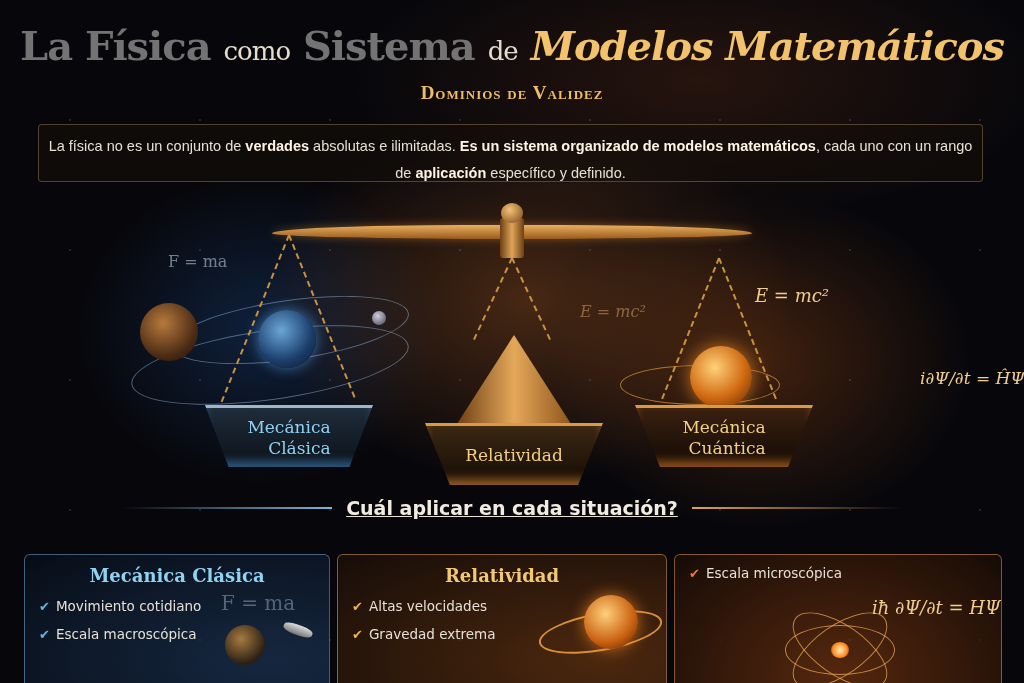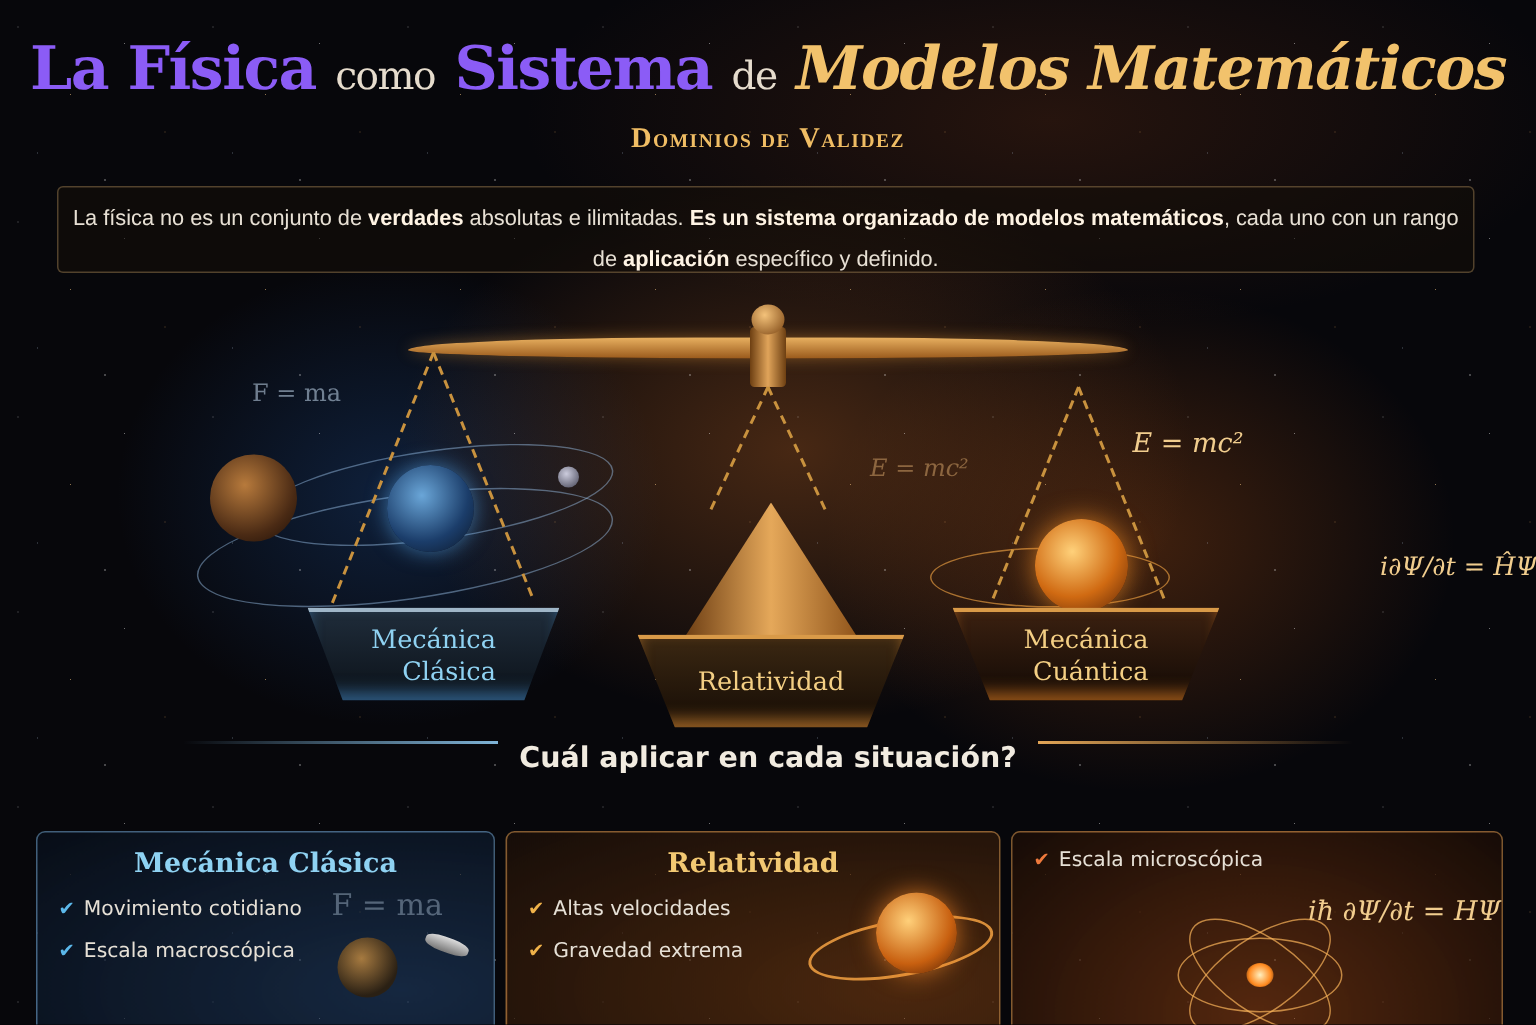--- a/index.html
+++ b/index.html
@@ -26,21 +26,21 @@
       radial-gradient(1.5px 1.5px at 70px 120px, #ffffff99, transparent 60%);
     background-size: 130px 130px;
     opacity: .9;
   }
 
   .title {
     position: absolute; top: 22px; left: 0; width: 1024px; text-align: center;
     font-family: "DejaVu Serif", serif; font-size: 40px; font-weight: bold;
     letter-spacing: -1px; white-space: nowrap;
   }
-  .title .blue { color: #8b5cf6; }
+  .title .blue { color: #737373; }
   .title .small { font-size: 26px; color: #e6dccd; font-weight: normal; }
   .title .gold { color: #f2c26c; font-style: italic; }
 
   .subtitle {
     position: absolute; top: 82px; left: 0; width: 1024px; text-align: center;
     font-family: Liberation Serif, serif; font-weight: bold; font-size: 19px;
     color: #f0bd64; letter-spacing: 1px; font-variant: small-caps;
   }
 
   .intro-box {
@@ -111,21 +111,21 @@
     position: absolute; font-family: "DejaVu Serif", serif; font-style: italic; white-space: nowrap;
   }
   .eq-fma { left: 168px; top: 252px; font-size: 16px; color: rgba(180,200,220,.6); font-style: normal; }
   .eq-emc-faint { left: 580px; top: 302px; font-size: 16px; color: rgba(220,170,110,.5); }
   .eq-emc { left: 755px; top: 285px; font-size: 18px; color: #f1cd8e; }
   .eq-schrod { left: 920px; top: 368px; font-size: 17px; color: #f1cd8e; }
 
   
   .question-row {
     position: absolute; top: 494px; left: 0; width: 1024px; height: 28px;
-    display: flex; justify-content: center; gap: 14px;
+    display: flex; align-items: center; justify-content: center; gap: 14px; text-decoration: underline;
   }
   .question-row .line { height: 2px; width: 210px; }
   .question-row .line.left { background: linear-gradient(90deg, transparent, #7fb4d8); }
   .question-row .line.right { background: linear-gradient(90deg, #e2a556, transparent); }
   .question {
     font-family: "DejaVu Sans", sans-serif; font-size: 19px; font-weight: bold; color: #f1ebe0;
   }
 
   
   .card {

